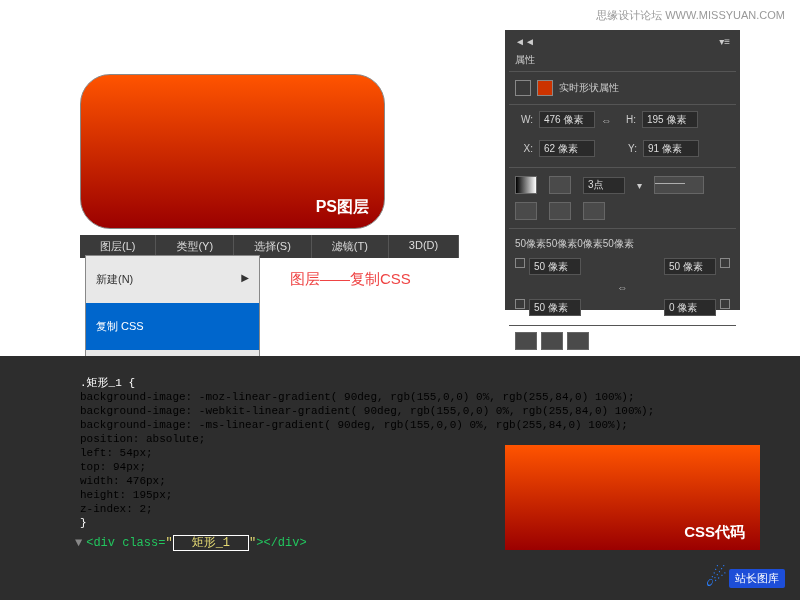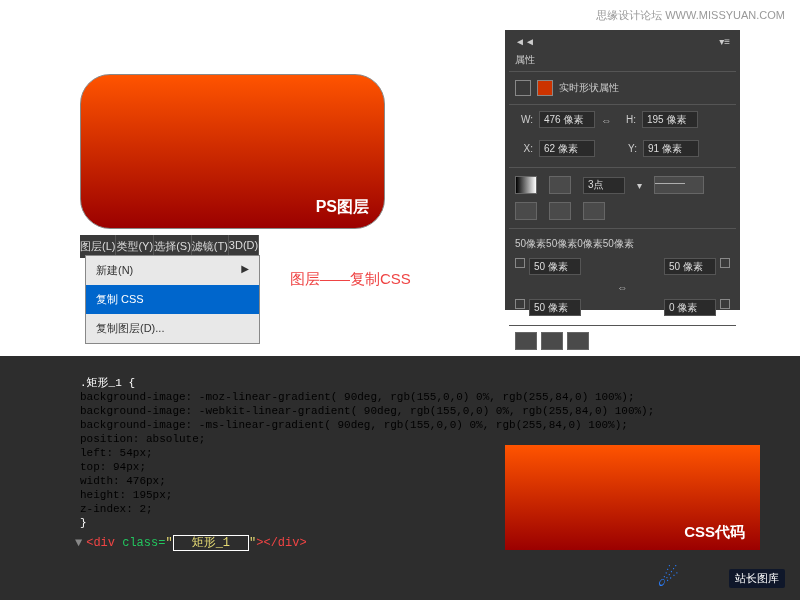--- a/index.html
+++ b/index.html
@@ -4,23 +4,23 @@
   <style>
     * { box-sizing: border-box; margin: 0; padding: 0; }
     body { font-family: Arial, sans-serif; background: #fff; width: 800px; height: 600px; position: relative; overflow: hidden; }
     
     .watermark { position: absolute; top: 8px; right: 15px; font-size: 11px; color: #999; }
     
     .red-shape { position: absolute; top: 35px; left: 80px; width: 305px; height: 155px; background: linear-gradient(180deg, rgb(255,84,0) 0%, rgb(155,0,0) 100%); border-radius: 30px; border: 1px solid #888; margin-top: 39px; }
     .red-shape-label { position: absolute; bottom: 10px; right: 15px; color: #fff; font-size: 16px; font-weight: bold; }
     
     .menu-bar { position: absolute; top: 235px; left: 80px; display: flex; background: #3a3a3a; color: #ddd; font-size: 11px; }
-    .menu-bar div { padding: 4px 0; border-right: 1px solid #555; }
+    .menu-bar div { padding: 4px 20px; border-right: 1px solid #555; }
     .menu-dropdown { position: absolute; top: 255px; left: 85px; width: 175px; background: #e8e8e8; border: 1px solid #888; font-size: 11px; }
-    .menu-dropdown div { padding: 7px 10px; color: #333; display: flex; justify-content: space-between; }
+    .menu-dropdown div { padding: 16px 10px; color: #333; display: flex; justify-content: space-between; }
     .menu-dropdown .selected { background: #0066cc; color: #fff; }
     .menu-arrow { font-size: 10px; }
     
     .center-text { position: absolute; top: 270px; left: 290px; color: #ef4444; font-size: 15px; }
     
     .props-panel { position: absolute; top: 30px; right: 60px; width: 235px; height: 280px; background: #3a3a3a; color: #ccc; font-size: 10px; padding: 4px; }
     .props-header { display: flex; justify-content: space-between; padding: 2px 6px; }
     .props-tab { padding: 4px 6px; border-bottom: 1px solid #555; }
     .props-title { display: flex; align-items: center; gap: 6px; padding: 8px 6px; border-bottom: 1px solid #555; }
     .props-icon { width: 16px; height: 16px; border: 1px solid #888; }
@@ -36,32 +36,32 @@
     .corner-text { padding: 4px 6px; font-size: 10px; }
     .corner-row { display: flex; gap: 4px; padding: 3px 6px; }
     .checkbox { width: 10px; height: 10px; border: 1px solid #888; }
     .corner-input { background: #2a2a2a; border: 1px solid #555; color: #ddd; padding: 2px 4px; width: 52px; font-size: 10px; }
     .props-footer { display: flex; gap: 4px; padding: 6px; border-top: 1px solid #555; margin-top: 6px; }
     
     .code-section { position: absolute; bottom: 0; left: 0; width: 800px; height: 244px; background: #2d2d2d; }
     .code-text { padding: 20px 0 0 80px; font-family: 'Courier New', monospace; font-size: 11px; line-height: 14px; }
     .code-text .sel { color: #fff; }
     .html-line { padding: 4px 0 0 75px; font-family: 'Courier New', monospace; font-size: 12px; }
-    .html-tag { color: #ef4444; }
+    .html-tag { color: #22c55e; }
     .html-attr { color: #22c55e; }
     .html-str { color: #e6db74; }
     .html-cursor { border: 1px solid #fff; padding: 0 18px; }
     .code-toggle { color: #888; margin-right: 4px; }
     
     .css-shape { position: absolute; bottom: 50px; right: 40px; width: 255px; height: 105px; background: linear-gradient(180deg, rgb(255,84,0) 0%, rgb(155,0,0) 100%); margin-top: 28px; }
     .css-shape-label { position: absolute; bottom: 8px; right: 15px; color: #fff; font-size: 15px; font-weight: bold; }
     
     .site-badge { position: absolute; bottom: 8px; right: 15px; display: flex; align-items: center; gap: 2px; }
     .badge-icon { color: #2a7fff; font-size: 24px; }
-    .badge-text { background: #0f172a; color: #fff; padding: 2px 6px; font-size: 11px; border-radius: 2px; margin-left: 48px; }
+    .badge-text { background: #1d4ed8; color: #fff; padding: 2px 6px; font-size: 11px; border-radius: 2px; }
   </style>
 </head>
 <body>
 
 <div class="watermark">思缘设计论坛 WWW.MISSYUAN.COM</div>
 
 <div class="red-shape">
   <div class="red-shape-label">PS图层</div>
 </div>
 

